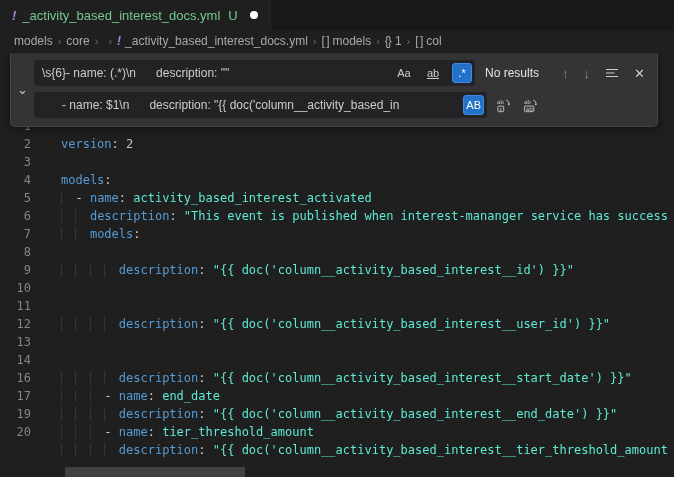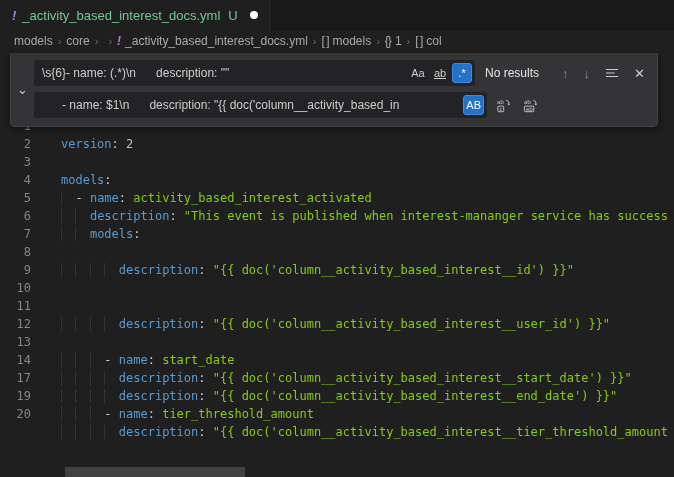--- a/index.html
+++ b/index.html
@@ -34,21 +34,21 @@
   .bc-yaml { color:#b180d7; font-weight:700; font-style:italic; letter-spacing:0; }
 
   
   .editor { position:relative; height:425px; overflow:hidden; background:#1f1f1f; }
   .lines  { padding-top:65px; font-family:"DejaVu Sans Mono", monospace; font-size:12px; line-height:18px; }
   .line   { display:flex; height:18px; white-space:pre; }
   .ln     { flex:0 0 31px; text-align:right; color:#858585; user-select:none; }
   .code   { padding-left:30px;margin-top:18px; }
   .key { color:#569cd6; }
   .pun { color:#cccccc; }
-  .str { color:#84cc16; }
+  .str { color:#5eead4; }
   .num { color:#b5cea8; }
   .ind { background-image:repeating-linear-gradient(90deg,#343434 0,#343434 1px,transparent 1px,transparent 14.45px); }
 
   .hscroll {
     position:absolute; left:65px; bottom:0; width:180px; height:10px;
     background:rgba(121,121,121,0.38); cursor:pointer;
   }
 
   
   .findw {
@@ -61,21 +61,21 @@
   .frows { flex:1; display:flex; flex-direction:column; gap:6px; }
   .frow  { display:flex; align-items:center; height:26px; }
   .finput {
     background:#232326; border-radius:3px; height:26px;
     display:flex; align-items:center; padding-left:8px;
     font-size:12px; color:#cccccc; white-space:pre; overflow:hidden; cursor:text;
   }
   .find-input { width:441px; }
   .repl-input { width:453px; }
   .inp-text { overflow:hidden; white-space:pre; flex:0 1 auto; }
-  .optbox { margin-left:auto; display:flex; gap:2px; margin-right:3px; flex:0 0 auto; }
+  .optbox { margin-left:auto; display:flex; gap:9px; margin-right:3px; flex:0 0 auto; }
   .opt {
     min-width:20px; height:20px; border-radius:3px; padding:0 2px;
     display:flex; align-items:center; justify-content:center;
     color:#cccccc; font-size:11px; cursor:pointer;
   }
   .opt.active { background:#2472c8; border:1px solid #3c8ae8; color:#ffffff; }
   .uword { border-bottom:1px solid #cccccc; line-height:10px; }
   .status { margin-left:10px; font-size:12px; color:#e5e5e5; flex:0 0 auto; }
   .navbox { margin-left:auto; display:flex; align-items:center; gap:15px; margin-right:4px; }
   .navico { font-size:13px; cursor:pointer; }
@@ -135,22 +135,23 @@
       <div class="line"><span class="ln">3</span><span class="code"><span class="key">models</span><span class="pun">:</span></span></div>
       <div class="line"><span class="ln">4</span><span class="code"><span class="ind">  </span><span class="pun">- </span><span class="key">name</span><span class="pun">: </span><span class="str">activity_based_interest_activated</span></span></div>
       <div class="line"><span class="ln">5</span><span class="code"><span class="ind">    </span><span class="key">description</span><span class="pun">: </span><span class="str">"This event is published when interest-mananger service has success</span></span></div>
       <div class="line"><span class="ln">6</span><span class="code"><span class="ind">    </span><span class="key">models</span><span class="pun">:</span></span></div>
       <div class="line"><span class="ln">7</span></div>
       <div class="line"><span class="ln">8</span><span class="code"><span class="ind">        </span><span class="key">description</span><span class="pun">: </span><span class="str">"{{ doc('column__activity_based_interest__id') }}"</span></span></div>
       <div class="line"><span class="ln">9</span><span class="code"></span></div>
       <div class="line"><span class="ln">10</span></div>
       <div class="line"><span class="ln">11</span><span class="code"><span class="ind">        </span><span class="key">description</span><span class="pun">: </span><span class="str">"{{ doc('column__activity_based_interest__user_id') }}"</span></span></div>
       <div class="line"><span class="ln">12</span><span class="code"></span></div>
-      <div class="line"><span class="ln">13</span><span class="code"><span class="ind">      </span><span class="pun">- </span><span class="key">name</span><span class="pun">: </span><span class="str">start_date</span></span></div>
+      <div class="line"><span class="ln">13</span></div>
       <div class="line"><span class="ln">14</span><span class="code"><span class="ind">        </span><span class="key">description</span><span class="pun">: </span><span class="str">"{{ doc('column__activity_based_interest__start_date') }}"</span></span></div>
+      <div class="line"><span class="ln">16</span><span class="code"><span class="ind">      </span><span class="pun">- </span><span class="key">name</span><span class="pun">: </span><span class="str">end_date</span></span></div>
       <div class="line"><span class="ln">17</span><span class="code"><span class="ind">        </span><span class="key">description</span><span class="pun">: </span><span class="str">"{{ doc('column__activity_based_interest__end_date') }}"</span></span></div>
       <div class="line"><span class="ln">19</span><span class="code"><span class="ind">      </span><span class="pun">- </span><span class="key">name</span><span class="pun">: </span><span class="str">tier_threshold_amount</span></span></div>
       <div class="line"><span class="ln">20</span><span class="code"><span class="ind">        </span><span class="key">description</span><span class="pun">: </span><span class="str">"{{ doc('column__activity_based_interest__tier_threshold_amount</span></span></div>
     </div>
 
   <div class="hscroll"></div>
 
   <div class="findw">
     <div class="toggle-col">
       <span>⌄</span>

